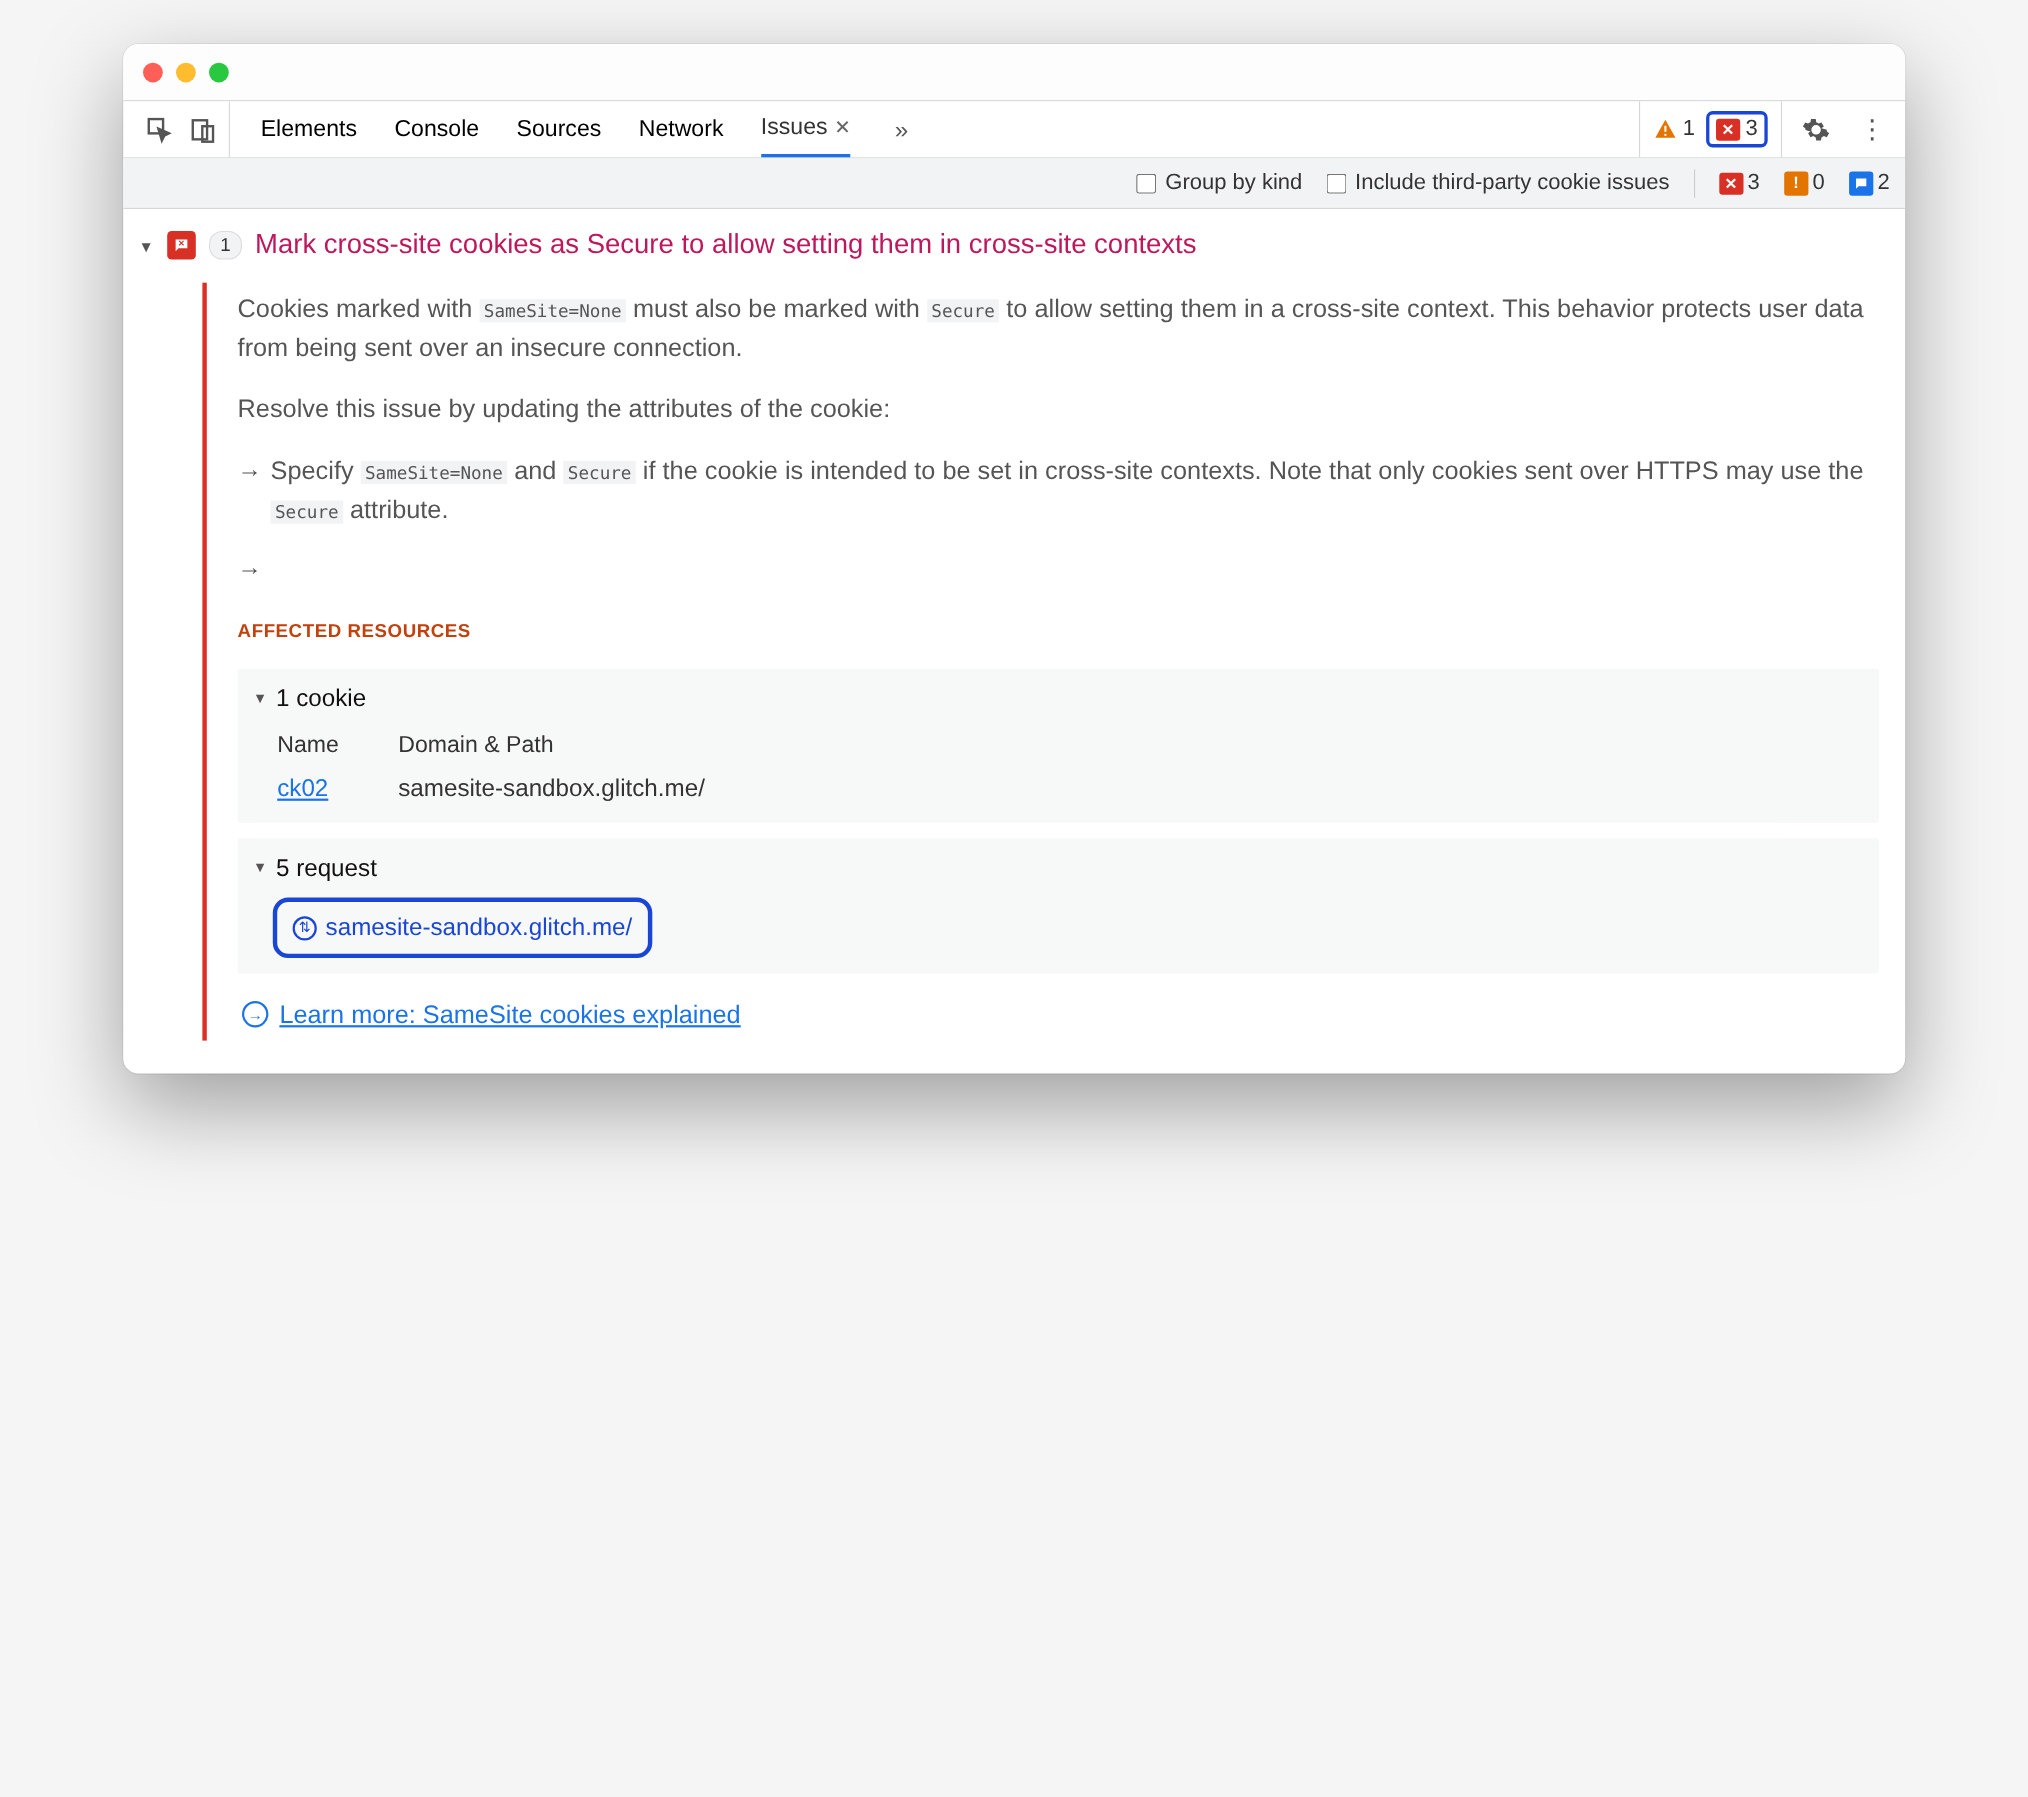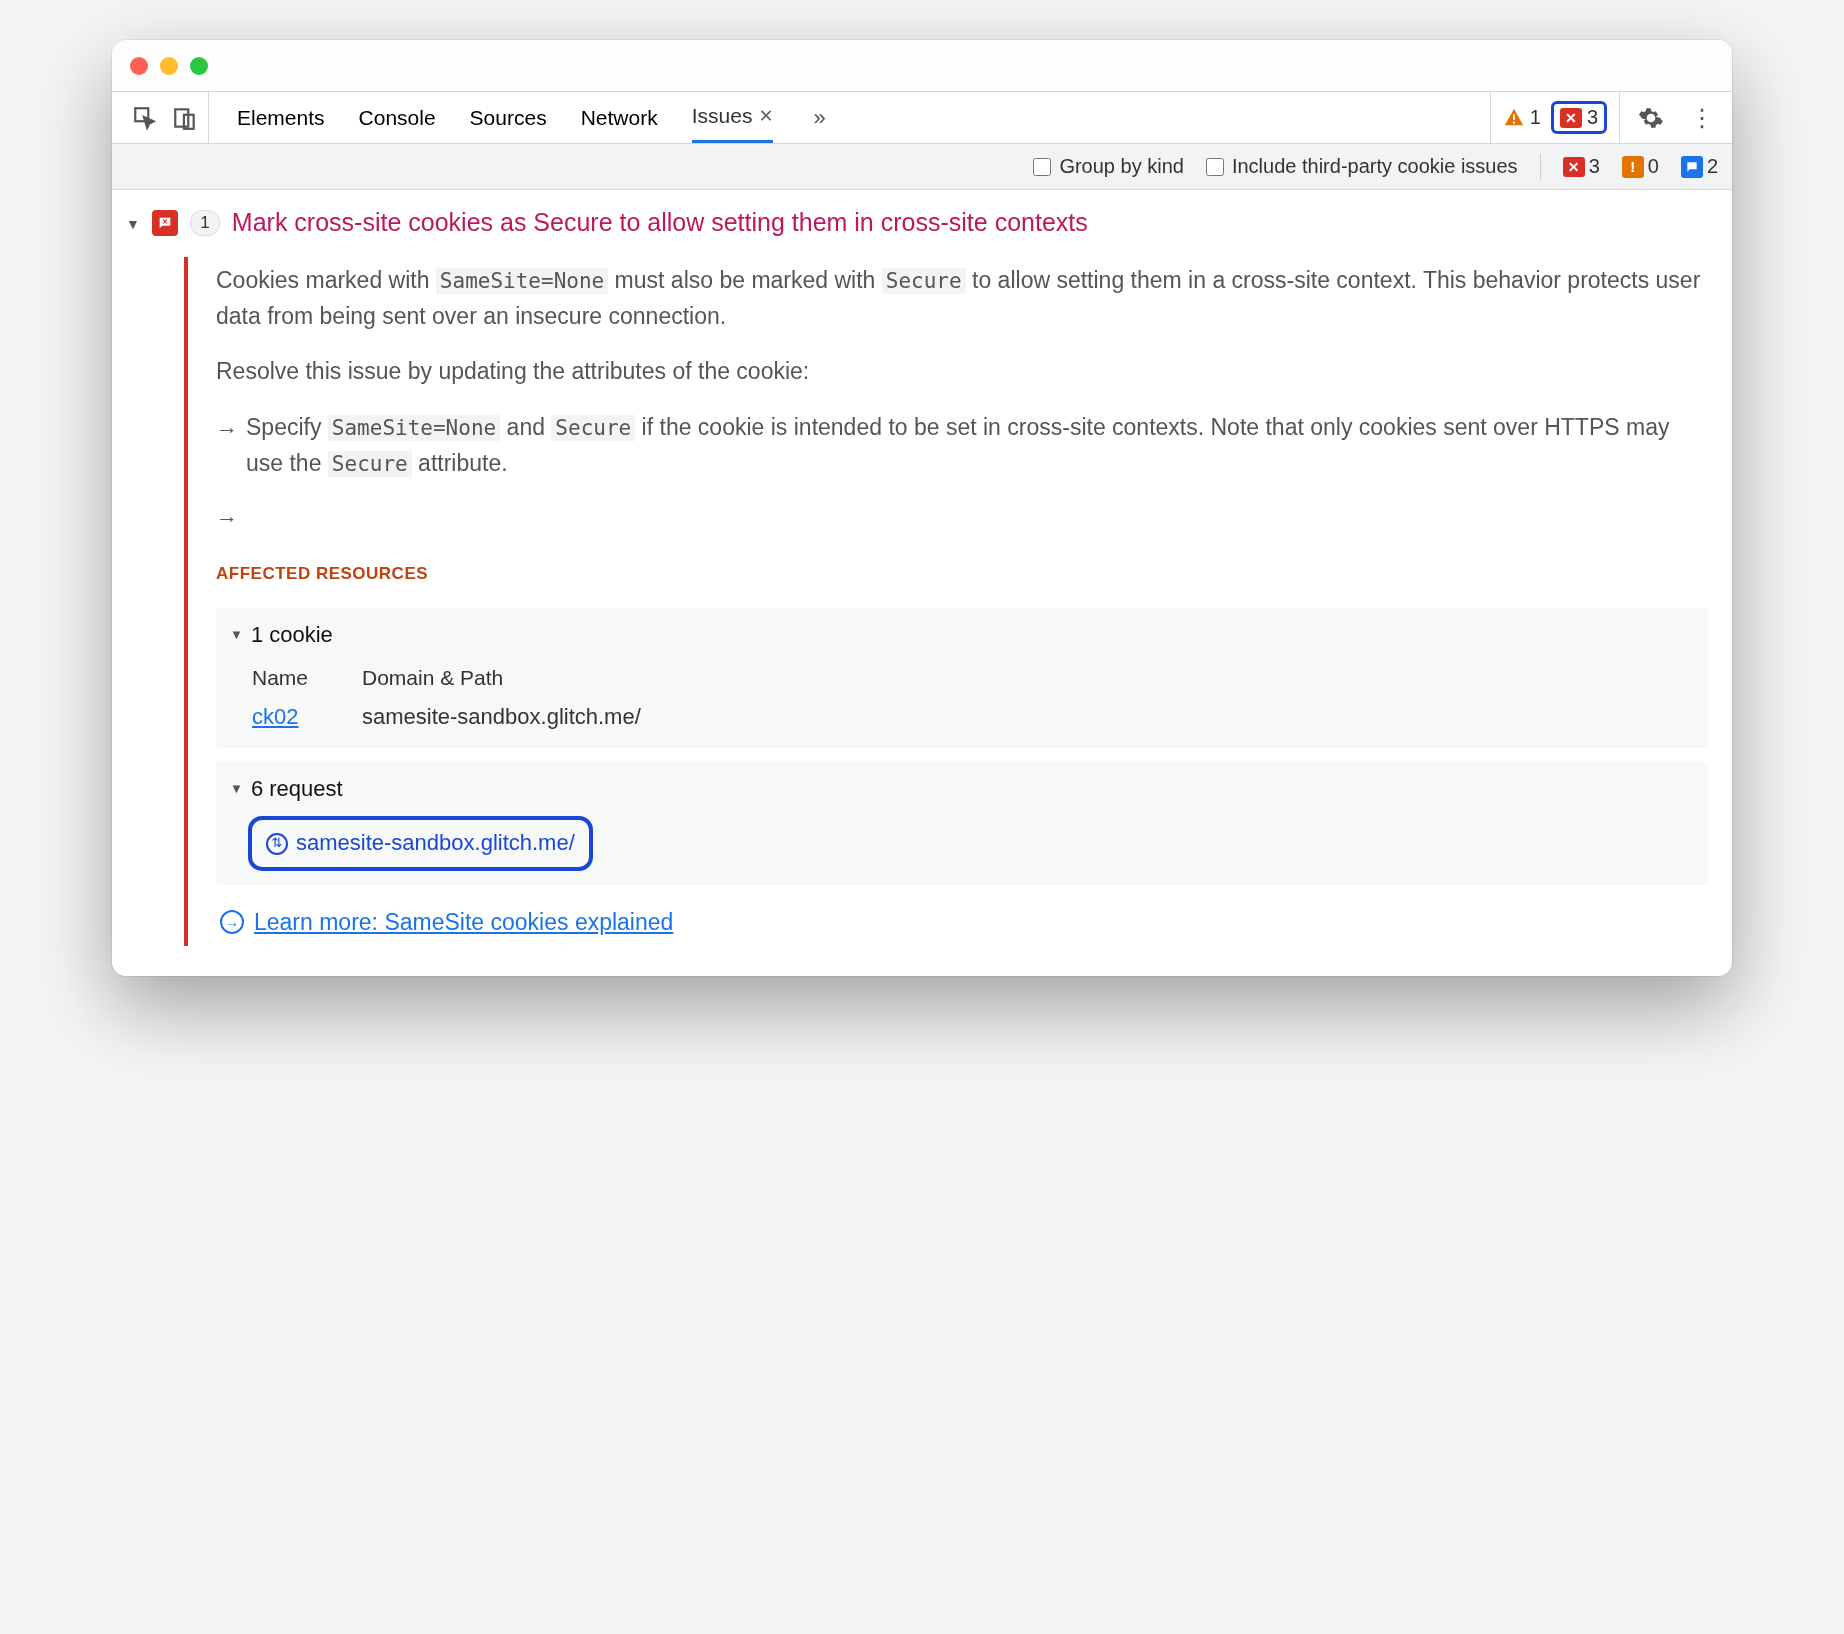--- a/index.html
+++ b/index.html
@@ -85,21 +85,21 @@
   
   .issue-body { padding: 18px 0 30px 0; font-size:23px; }
   .issue-row { display:flex; align-items:flex-start; gap:12px; padding:0 14px;}
   .disclose { color:#555; font-size:14px; padding-top:8px;}
   .flag-ico { background:#d93025; color:#fff; width:26px; height:26px; border-radius:4px; display:flex; align-items:center; justify-content:center; font-size:16px; font-weight:700; margin-top:2px;}
   .count-chip { background:#f1f3f4; border:1px solid #dadce0; border-radius:12px; min-width:30px; height:26px; font-size:17px; display:flex; align-items:center; justify-content:center; color:#333; margin-top:2px; padding:0 8px;}
   .issue-title { font-weight:400; font-size:25px; color:#be185d; padding-top:0;}
   .issue-detail { margin: 20px 24px 0 72px; border-left:4px solid #d93025; padding:6px 0 6px 28px; color:#555; line-height:1.55; }
   .issue-detail p { margin-bottom: 20px; }
   .issue-detail p:last-child { margin-bottom:0;}
-  .code { font-family: ui-monospace, Menlo, Consolas, monospace; background:#f1f3f4; padding:1px 4px; font-size:21px;}
+  .code { font-family: ui-monospace, Menlo, Consolas, monospace; background:#f1f3f4; padding:1px 4px; font-size:16px;}
   .bullet { display:flex; gap:8px; margin-bottom:18px;}
   .arrow { color:#555; font-size:22px;}
   .section-head { text-transform: uppercase; letter-spacing:0.5px; font-size:17px; color:#c2410c; font-weight:600; margin:28px 0 20px 0;}
   .res-box { background:#f7f8f8; border-radius:2px; padding:10px 14px 14px 14px; margin-bottom:14px; font-size:22px; color:#333;}
   .res-head { display:flex; align-items:center; gap:8px; font-size:22px; color:#111; margin-bottom:10px;}
   .res-head .tri { font-size:13px; color:#555;}
   .tbl { display:flex; padding-left:22px;}
   .tbl .col { display:flex; flex-direction:column; gap:6px;}
   .tbl .hdr { color:#333; font-size:21px;}
   .link { color:#1a73e8; text-decoration: underline; cursor:pointer;}
@@ -246,21 +246,21 @@
           <div class="col">
             <div class="hdr">Domain &amp; Path</div>
             <div>samesite-sandbox.glitch.me/</div>
           </div>
         </div>
       </div>
 
       <div class="res-box">
         <div class="res-head">
           <span class="tri">▼</span>
-          <span>6 request</span>
+          <span>5 request</span>
         </div>
         <a class="req-link">
           <span class="ri">⇅</span>
           <span>samesite-sandbox.glitch.me/</span>
         </a>
       </div>
 
       <div class="learn">
         <span class="ci">→</span>
         <a>Learn more: SameSite cookies explained</a>

